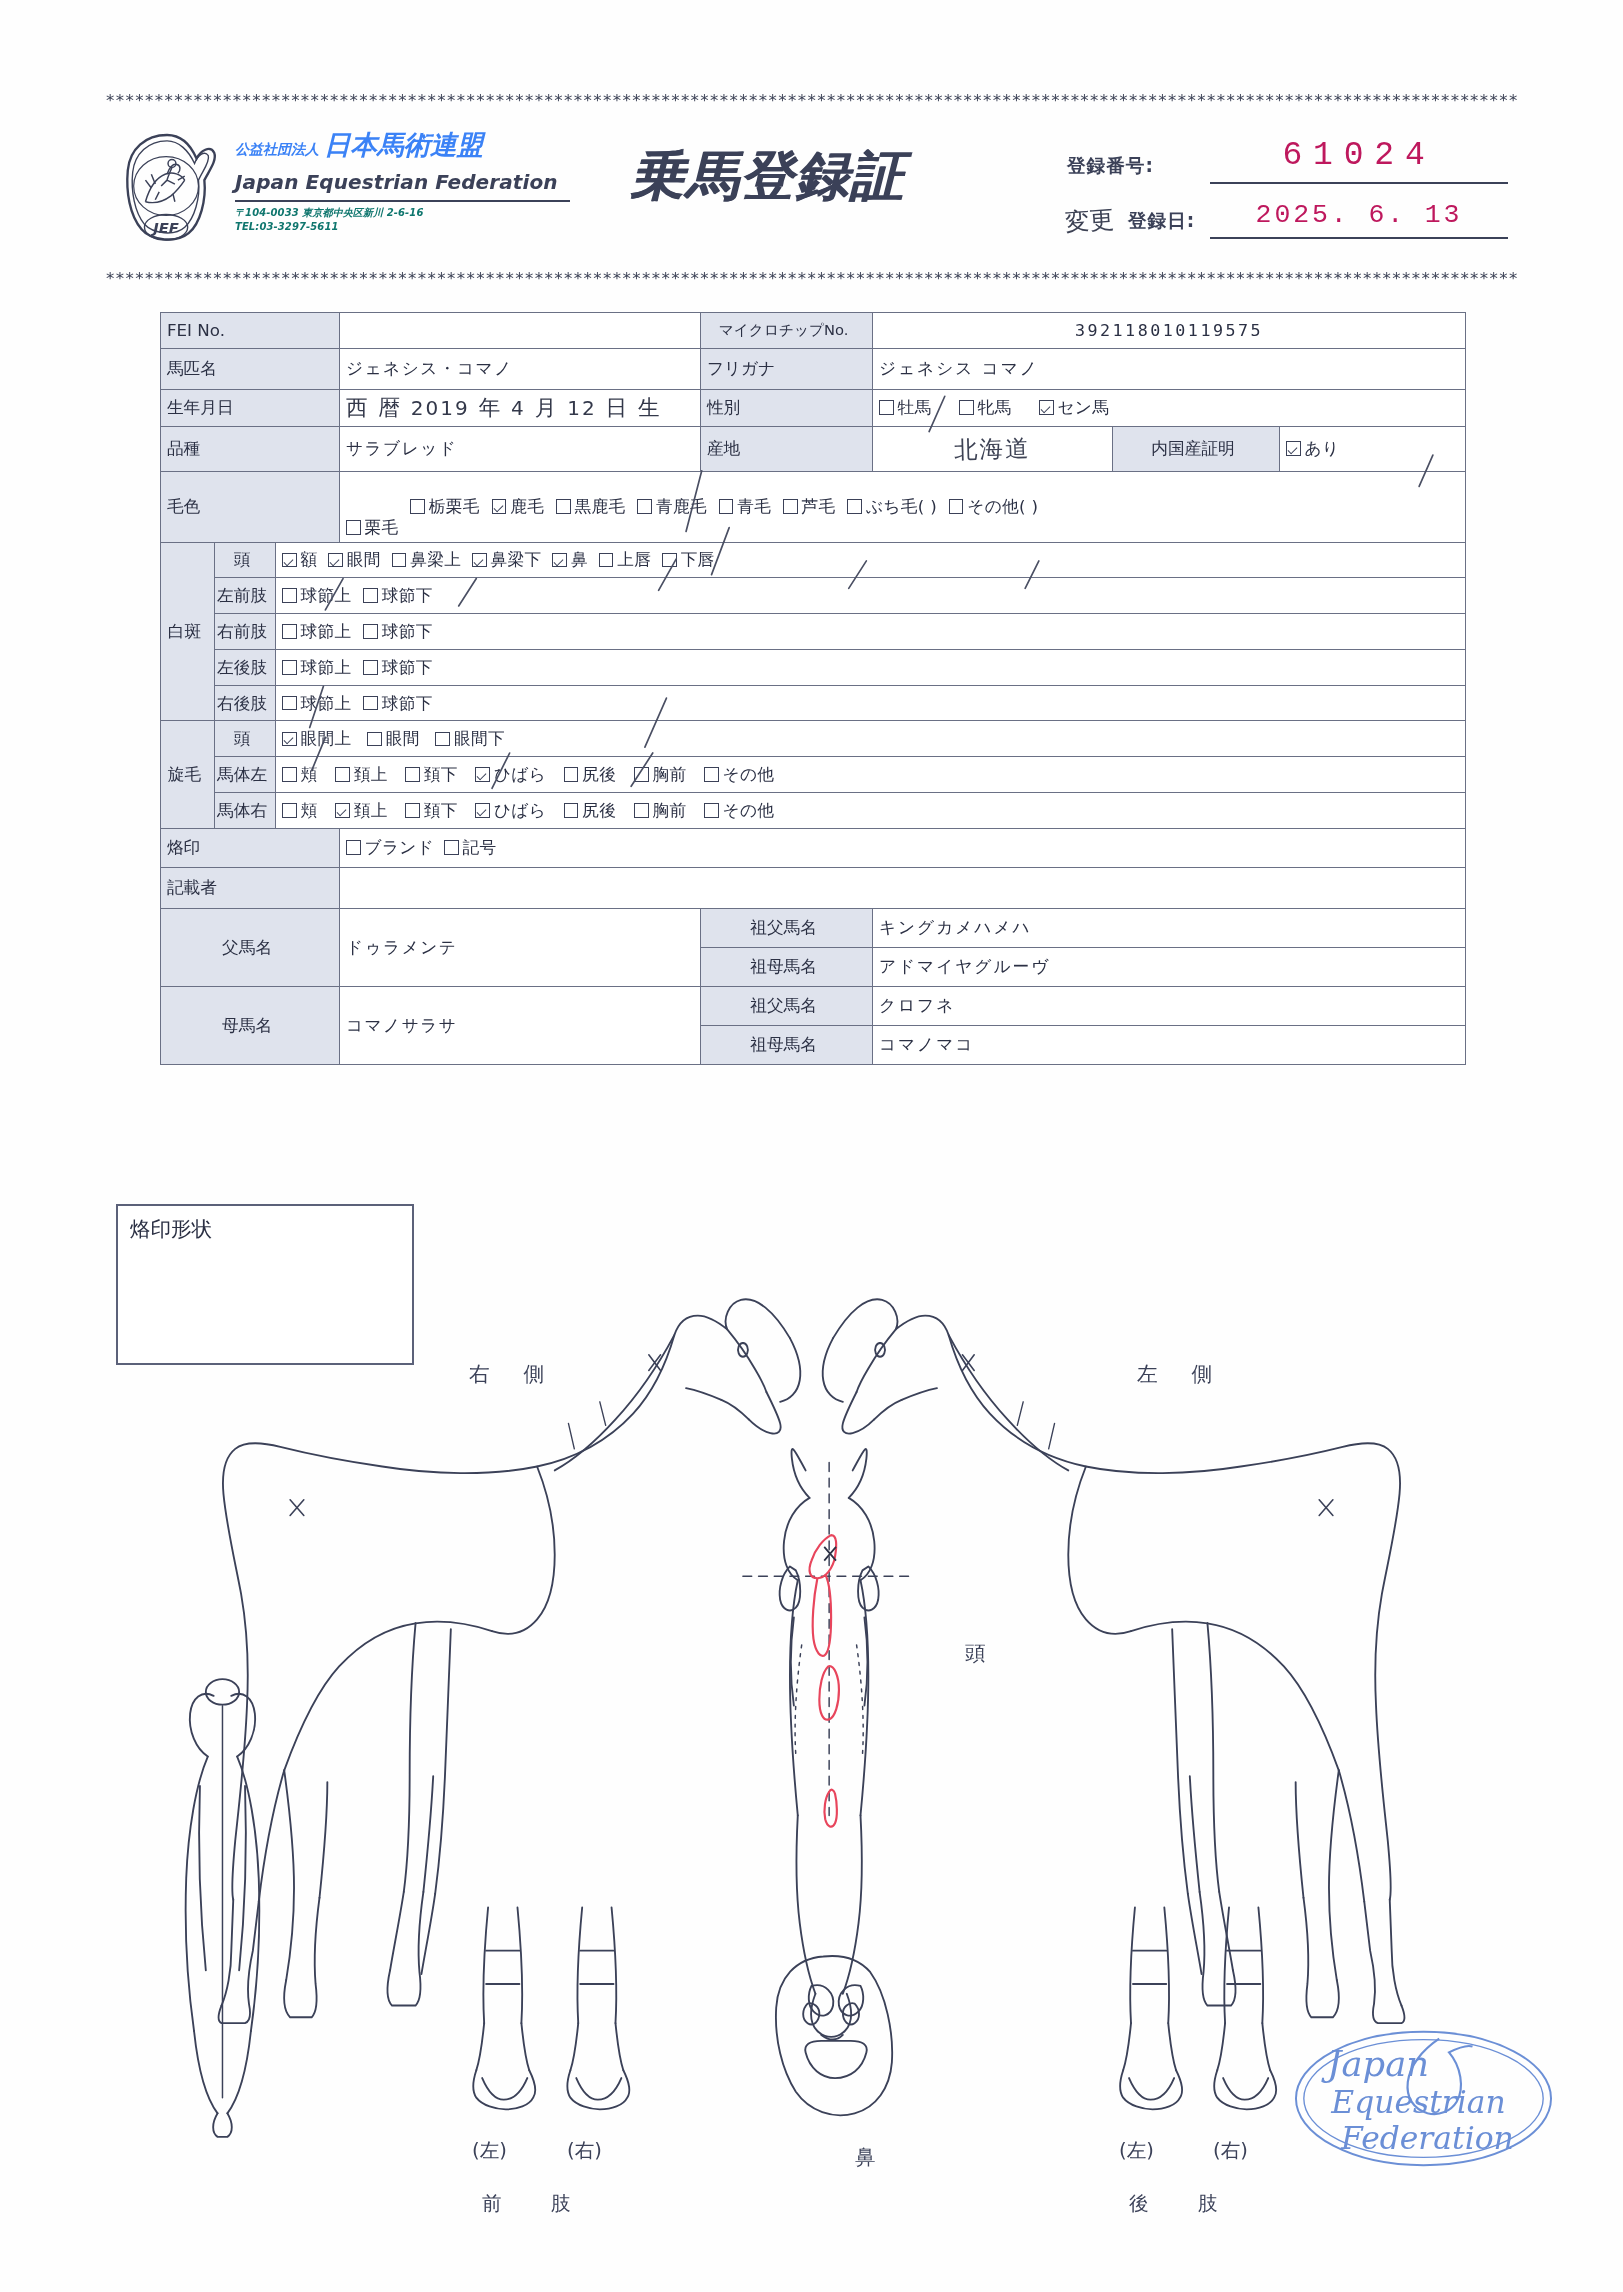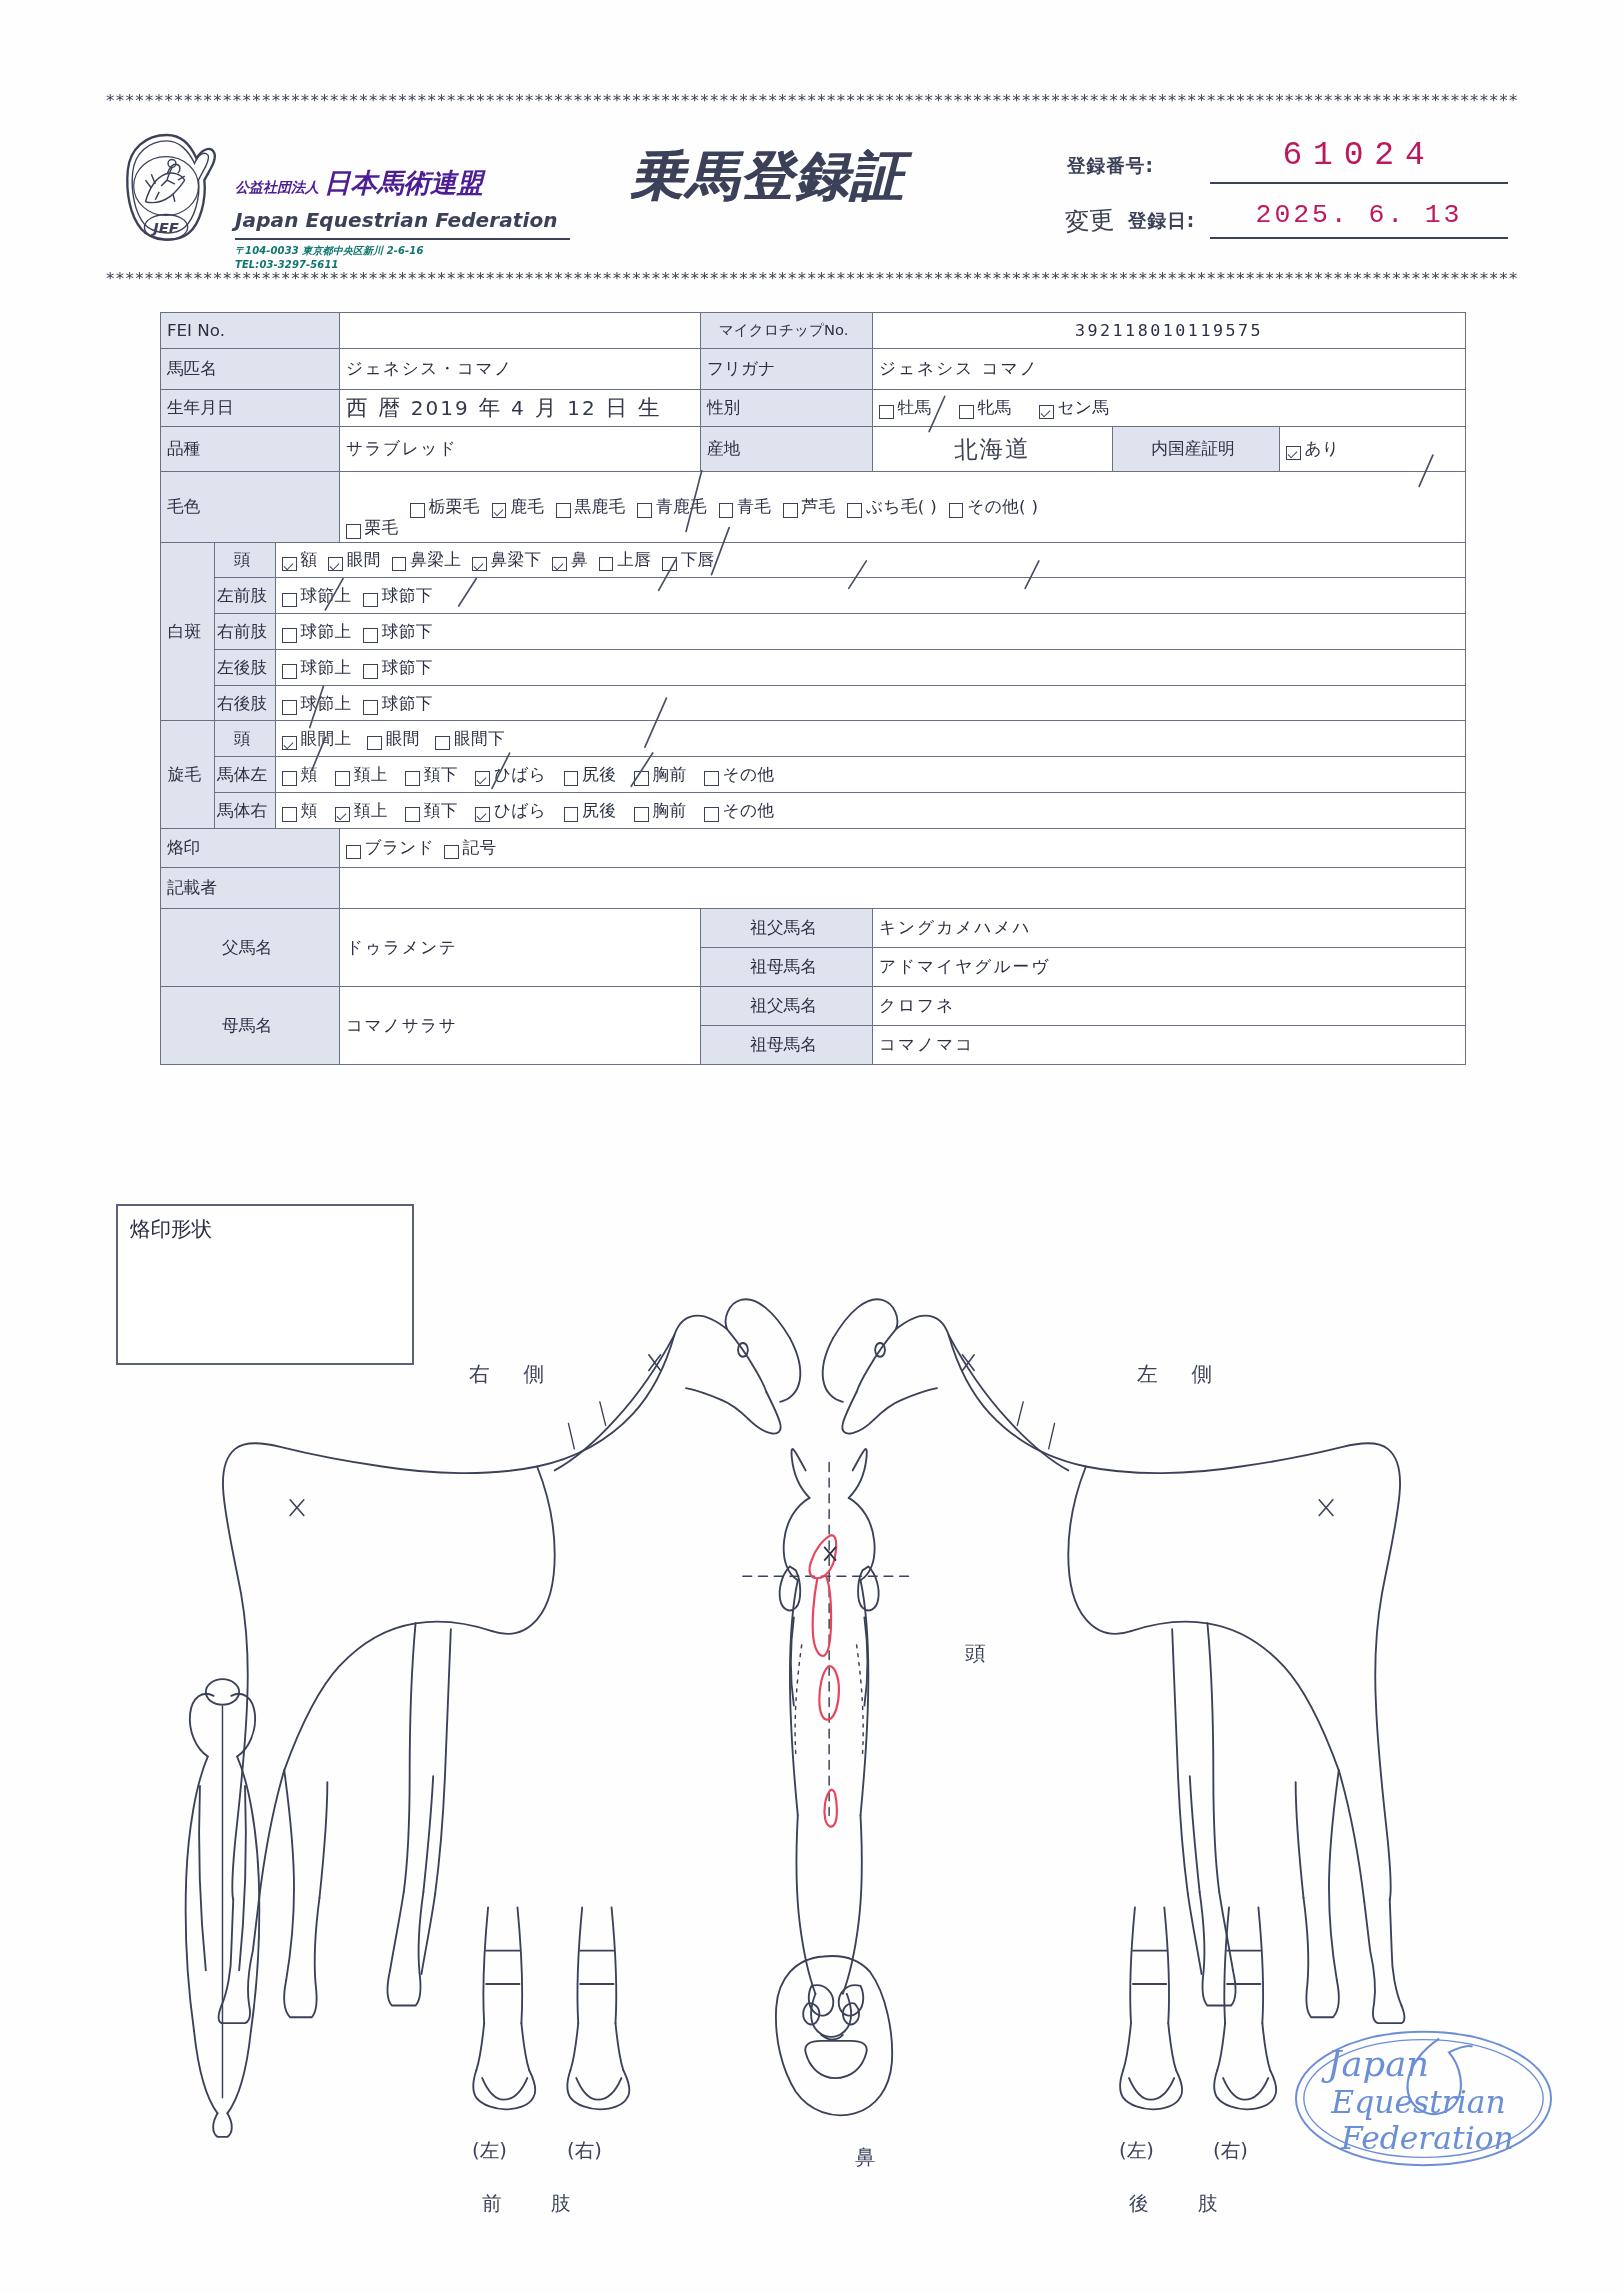--- a/index.html
+++ b/index.html
@@ -18,22 +18,22 @@
   }
   .starline.bottom{top:272px;}
 
   .hdr{position:absolute;left:106px;top:125px;width:1411px;height:137px;}
 
   .logo-wrap{position:absolute;left:9.8px;top:5.9px;width:108px;height:114px;}
   .logo-wrap svg{display:block;}
 
   .fed-block{position:absolute;left:129px;top:2px;width:343px;}
   .fed-line1{font-size:14.7px;font-weight:bold;font-style:italic;
-     color:#4c1d95;letter-spacing:0.5px;white-space:nowrap;
-     display:flex;align-items:baseline;gap:4.9px;margin-top:38px;}
+     color:#3b82f6;letter-spacing:0.5px;white-space:nowrap;
+     display:flex;align-items:baseline;gap:4.9px;}
   .fed-line1 .small{font-size:14px;letter-spacing:0;}
   .fed-line1 .big{font-size:26.5px;font-weight:bold;letter-spacing:0px;}
   .fed-line2{font-size:20px;font-style:italic;font-weight:bold;color:#3b4158;
      margin-top:6.9px;letter-spacing:0.1px;white-space:nowrap;}
   .fed-rule{border-top:2px solid #3b4158;margin-top:5.9px;width:335px;}
   .fed-addr{font-size:10px;font-style:italic;font-weight:bold;color:#0f766e;
      margin-top:3.9px;letter-spacing:0.1px;white-space:nowrap;line-height:1.45;}
 
   .doc-title{
     position:absolute;left:524px;top:15.7px;
@@ -75,21 +75,21 @@
   .bigval{font-size:24.5px;letter-spacing:1.5px;color:#33384a;}
   .midval{font-size:20.6px;letter-spacing:2px;color:#33384a;}
   .monoval{font-size:20.6px;letter-spacing:2.5px;text-align:center;
      font-family:"DejaVu Sans Mono",monospace;color:#33384a;}
   .dob{font-size:21.6px;letter-spacing:2px;color:#33384a;}
   .dob em{font-style:normal;font-size:20px;}
   .hand{font-family:"DejaVu Serif",serif;font-size:23.5px;color:#3d4254;
      letter-spacing:2px;transform:rotate(-1.5deg);display:inline-block;}
 
   .cbrow{display:flex;align-items:center;flex-wrap:nowrap;gap:0;font-size:16.7px;}
-  .cb{display:inline-flex;align-items:flex-end;white-space:nowrap;margin-right:13.7px;}
+  .cb{display:inline-flex;align-items:center;white-space:nowrap;margin-right:13.7px;}
   .cb:last-child{margin-right:0;}
   .box{
     display:inline-block;width:12.7px;height:12.7px;border:1.6px solid #3b4158;
     margin-right:3.9px;position:relative;flex:0 0 auto;
   }
   .box.checked::after{
     content:"";position:absolute;left:1px;top:4.9px;width:7.8px;height:3.9px;
     border-left:1.8px solid #3b4158;border-bottom:1.8px solid #3b4158;
     transform:rotate(-45deg);
   }

